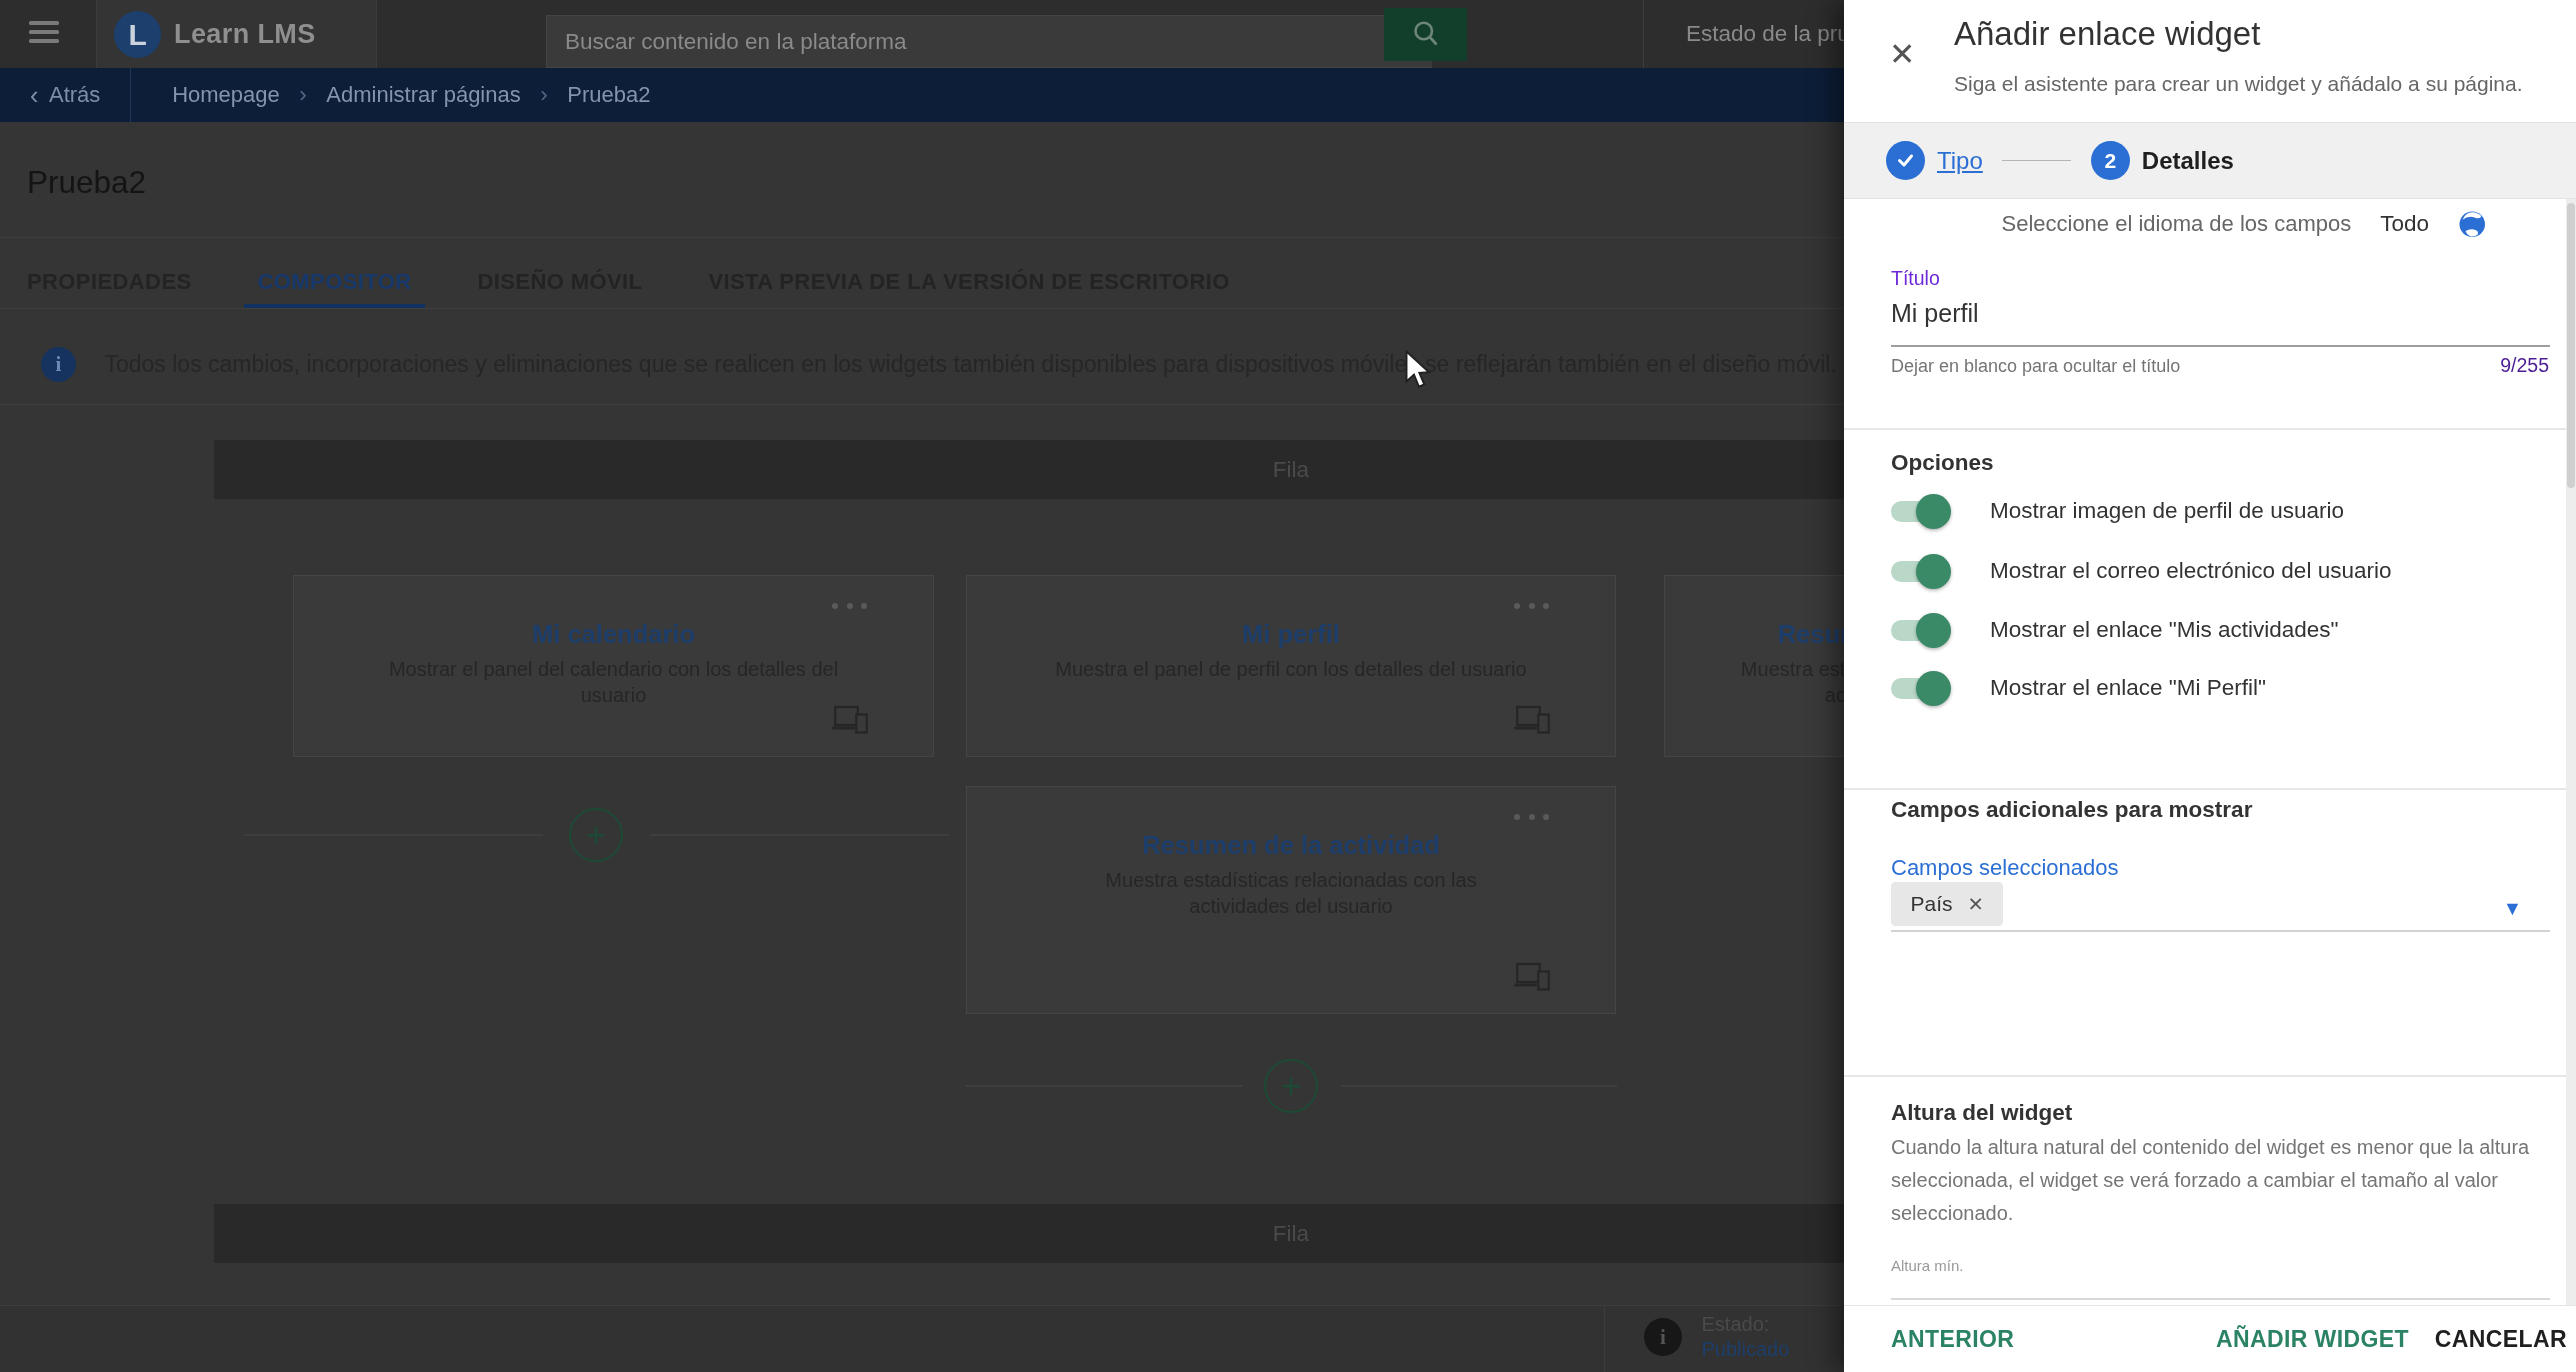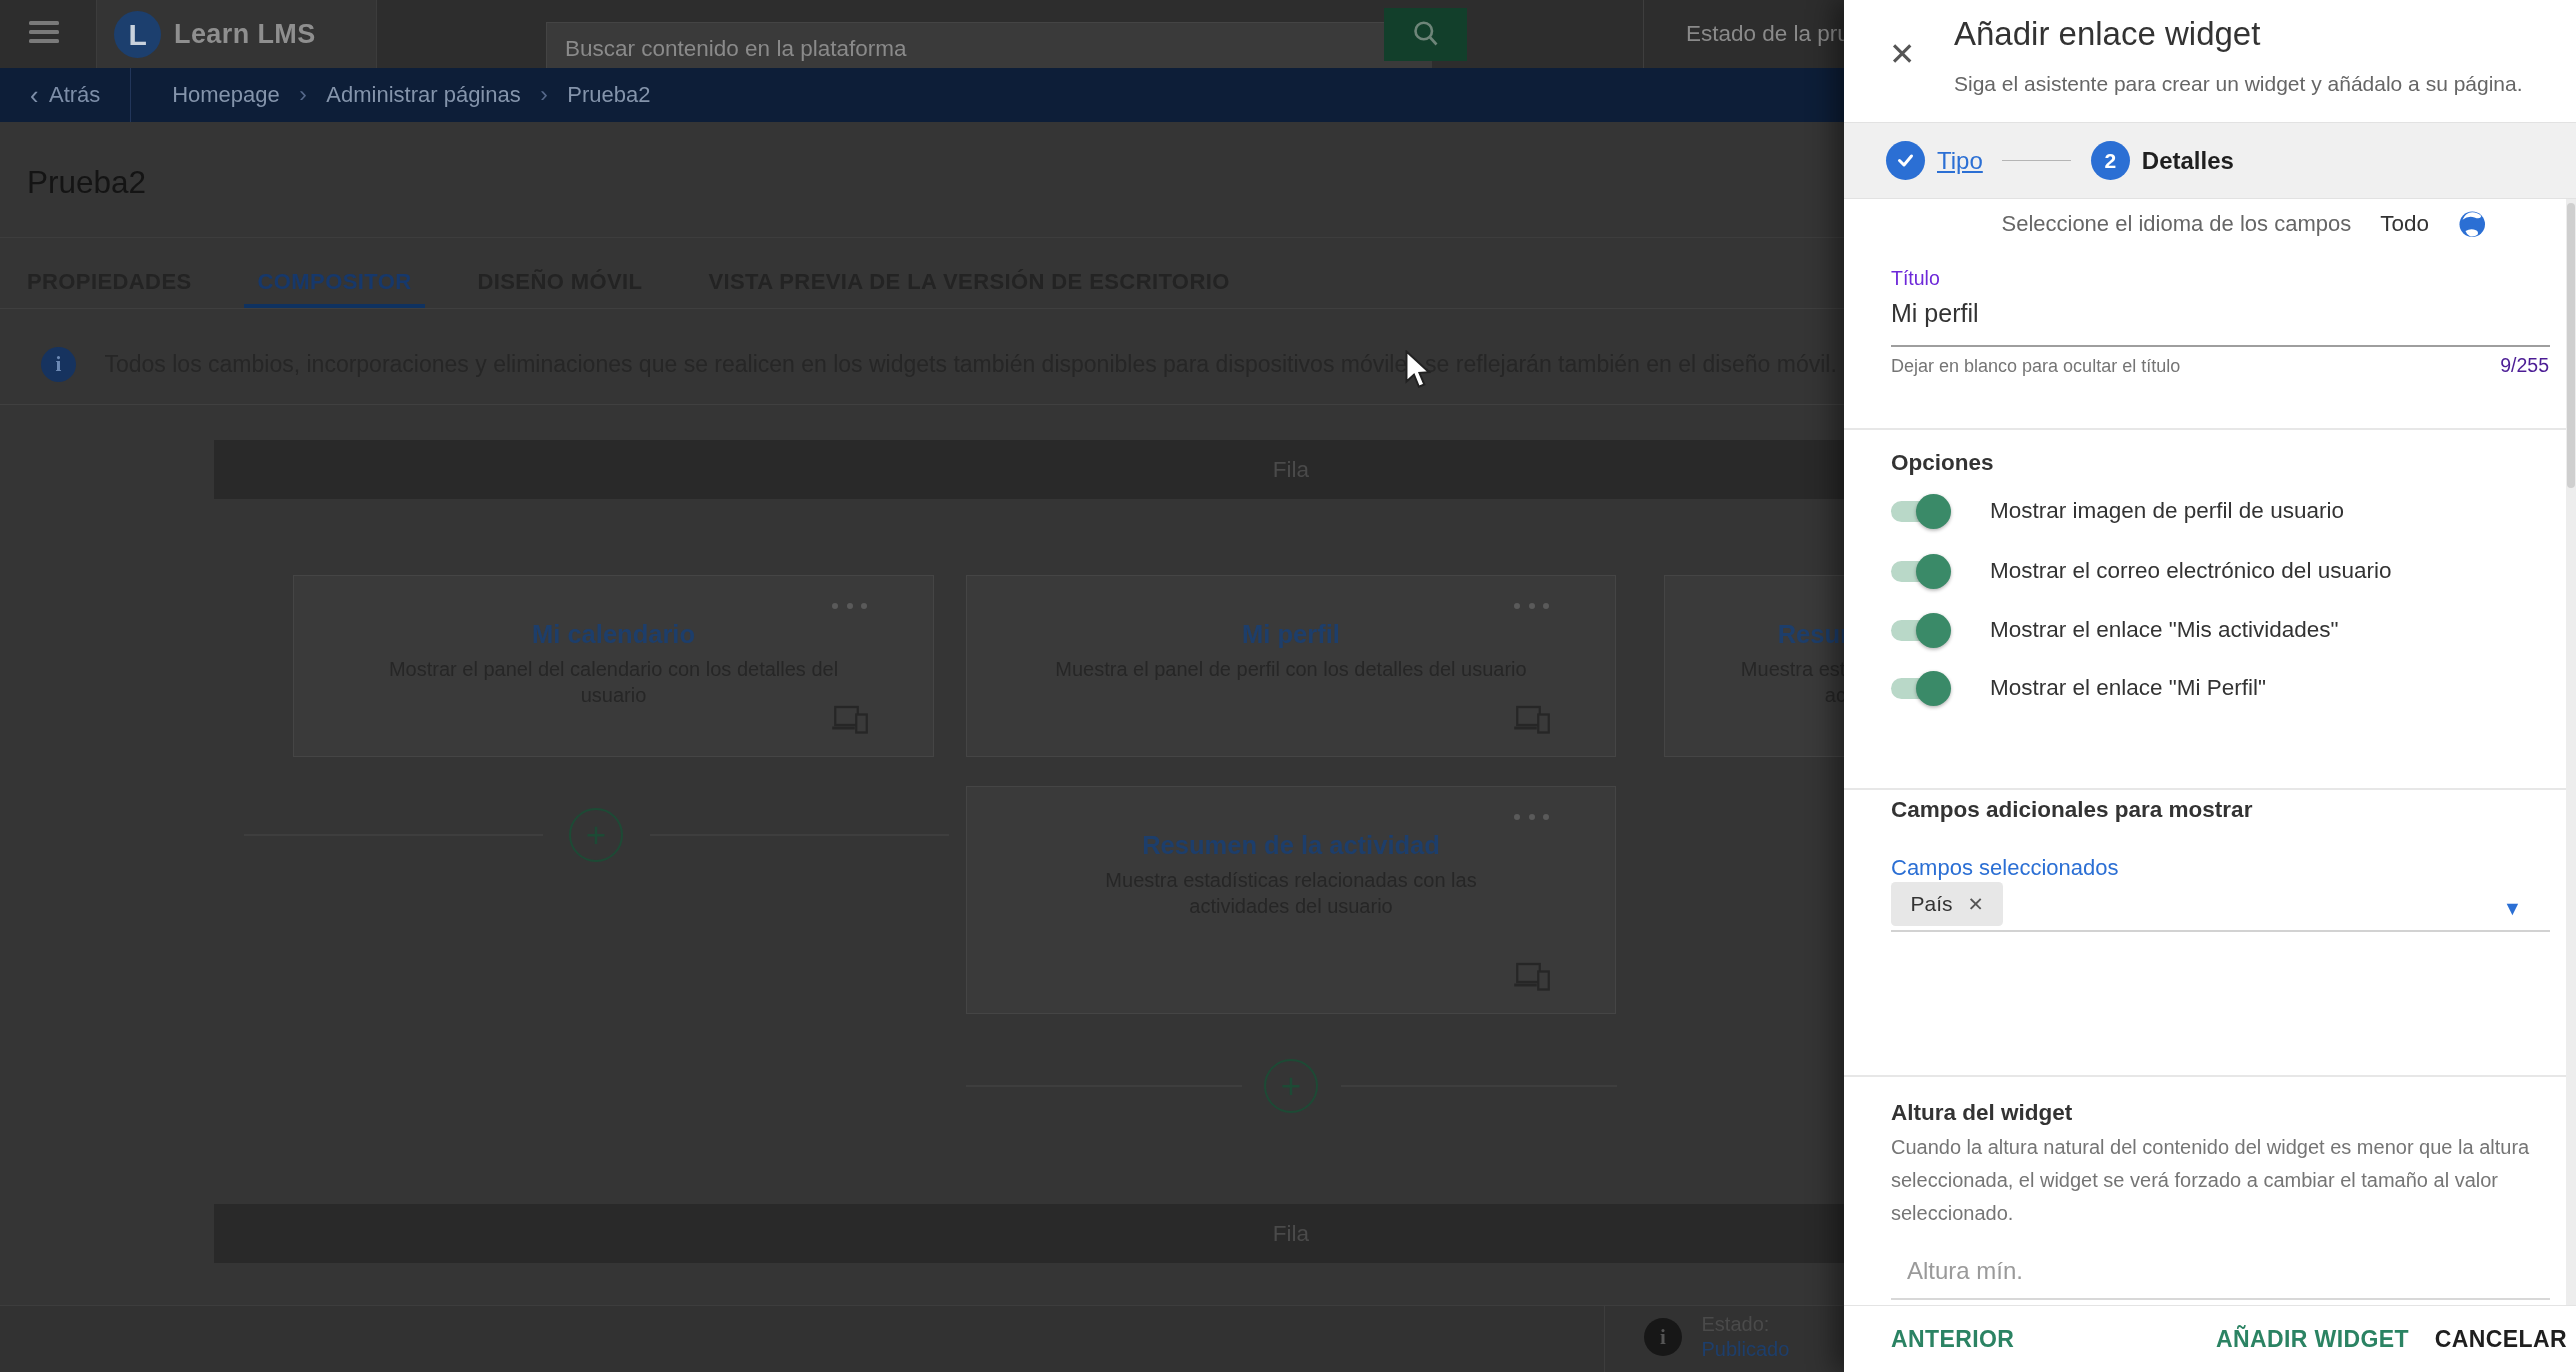--- a/index.html
+++ b/index.html
@@ -11,21 +11,21 @@
   
   .topbar { left:0; top:0; width:2576px; height:68px; background:#2d2d2d; }
   .hamburger { left:28.5px; top:21px; width:30px; height:25.5px; cursor:pointer; }
   .hamburger div { height:3.8px; background:#7a7a7a; margin-bottom:5.3px; border-radius:1.5px; }
   .logoblock { left:96px; top:0; width:281px; height:68px; background:#343434;
                border-left:0.8px solid #3c3c3c; border-right:0.8px solid #3c3c3c;
                display:flex; align-items:center; gap:13.5px; padding-left:16.5px; }
   .logocircle { width:47px; height:47px; border-radius:50%; background:#1c3f6e; position:relative; flex:0 0 auto; }
   .logocircle span { position:absolute; left:15px; top:7.5px; color:#c9d2dd; font-size:30px; font-weight:700; }
   .logotext { color:#8f8f8f; font-size:27px; font-weight:600; letter-spacing:0.4px; }
-  .searchbox { left:546px; top:22px; width:886px; height:53px; background:#3a3a3a; border:0.8px solid #444; border-right:none; }
+  .searchbox { left:546px; top:15px; width:886px; height:53px; background:#3a3a3a; border:0.8px solid #444; border-right:none; }
   .searchbox input { width:100%; height:100%; background:transparent; border:none; outline:none;
                      color:#9a9a9a; font-size:22.5px; padding:0 18px; font-family:inherit; }
   .searchbox input::placeholder { color:#8a8a8a; }
   .searchbtn { left:1384px; top:7.5px; width:83px; height:53px; background:#123f2b; display:flex; align-items:center; justify-content:center; cursor:pointer; }
   .hdr-div { left:1643px; top:0; width:0.8px; height:68px; background:#3e3e3e; }
   .hdr-right { left:1686px; top:0; height:68px; display:flex; align-items:center; color:#8a8a8a; font-size:22.5px; white-space:nowrap; }
 
   .crumbbar { left:0; top:68px; width:2576px; height:54px; background:#0d1e38; display:flex; align-items:center; }
   .backbtn { display:flex; align-items:center; gap:10.5px; color:#7d8ea8; font-size:22px; padding:0 30px; height:100%; cursor:pointer; }
   .backbtn .chev { font-size:25.5px; color:#7d8ea8; }
@@ -107,21 +107,21 @@
   .toggle-label { color:#333; font-size:22.5px; white-space:nowrap; }
 
   .link-label { position:absolute; left:47px; color:#2b6fd4; font-size:22px; cursor:pointer; }
   .chip { position:absolute; left:47px; background:#e7e7e7; border-radius:4.5px; height:44px; display:flex; align-items:center; gap:15px;
           padding:0 19.5px; font-size:21px; color:#333; }
   .chip .x { color:#555; font-size:19.5px; cursor:pointer; }
   .select-caret { position:absolute; right:54px; color:#2b6fd4; font-size:19.5px; cursor:pointer; }
   .chips-underline { position:absolute; left:47px; width:659px; height:1.5px; background:#d2d2d2; }
 
   .m-para { position:absolute; left:47px; width:687px; color:#757575; font-size:20px; line-height:33px; }
-  .ph-input { position:absolute; left:63px; width:659px; background:transparent; border:none; outline:none; font-size:24px; font-family:inherit; color:#333; }
+  .ph-input { position:absolute; left:47px; width:659px; background:transparent; border:none; outline:none; font-size:15px; font-family:inherit; color:#333; }
   .ph-input::placeholder { color:#9a9a9a; }
   .ph-underline { position:absolute; left:47px; width:659px; height:2.3px; background:#d8d8d8; }
 
   .m-scroll { position:absolute; right:0; top:199px; width:9.8px; height:1106px; background:#ededed; }
   .m-thumb { position:absolute; right:0.8px; top:203px; width:8.3px; height:285px; background:#cfcfcf; border-radius:4.5px; }
 
   .m-footer { position:absolute; left:0; top:1305px; width:732px; height:68px; background:#fff; border-top:0.8px solid #e4e4e4;
               display:flex; align-items:center;text-align:center; }
   .btn { font-size:23px; font-weight:700; letter-spacing:0.4px; cursor:pointer; white-space:nowrap; }
   .btn.green { color:#2b8363; }

